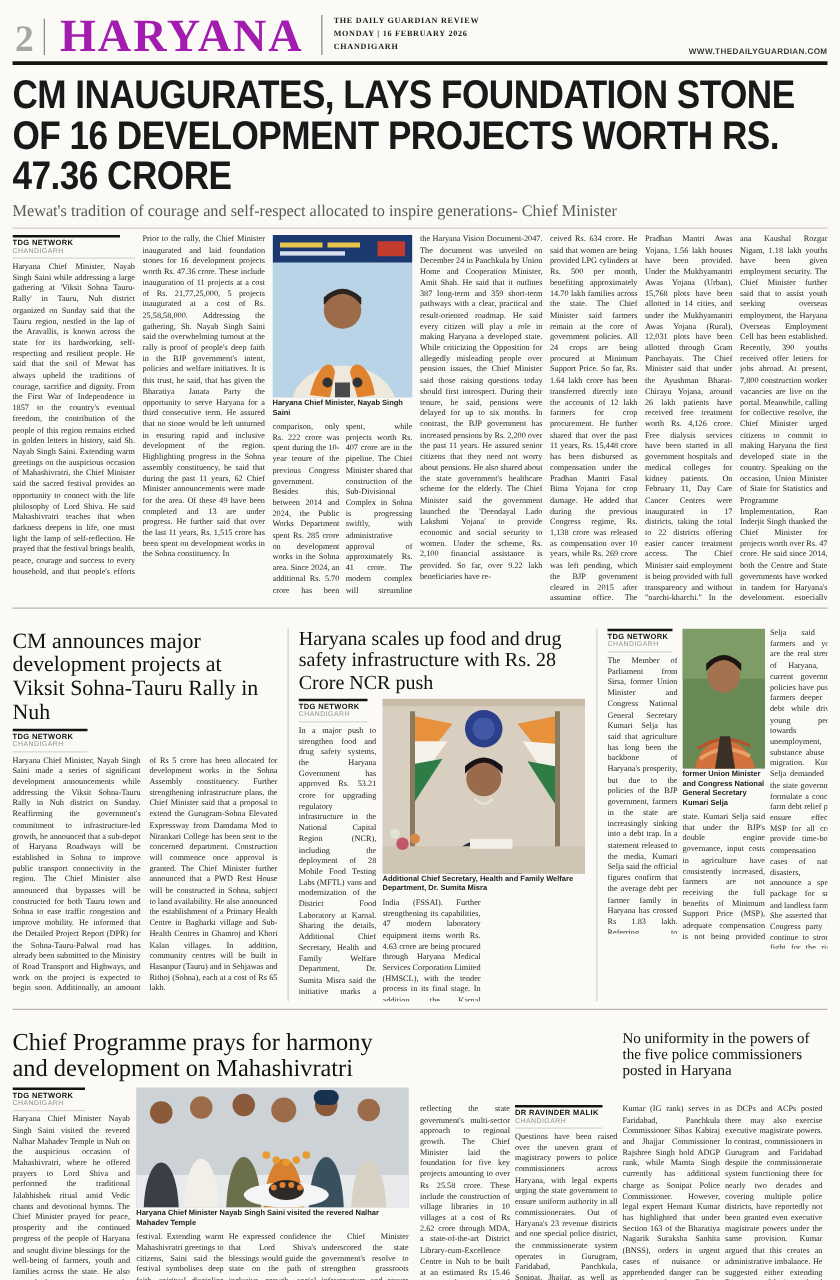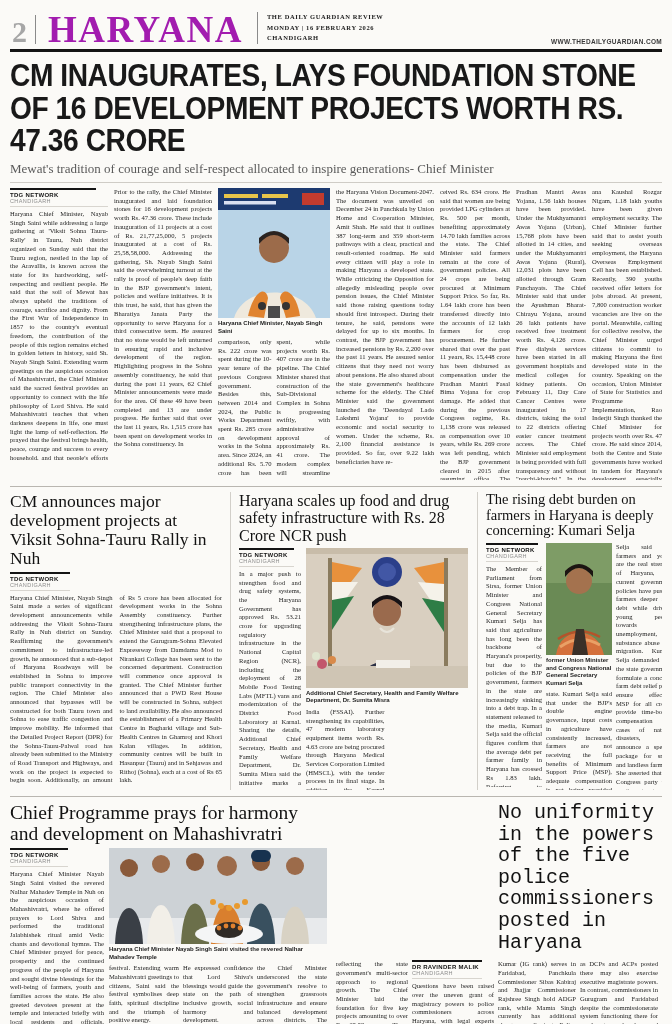--- a/index.html
+++ b/index.html
@@ -24,37 +24,37 @@
   .bt{font-size:6.6px;line-height:1.32;text-align:justify;color:#242424;overflow:hidden;}
   .cap{font-family:"Liberation Sans",sans-serif;font-size:6px;font-weight:bold;line-height:1.25;color:#1d1d1d;margin:2px 0 3px 0;}
   .h2{font-weight:500;line-height:1.08;color:#121212;margin:0 0 4px 0;}
   .photo{display:block;background:#ddd;}
   
   .lead-cols{display:flex;gap:6px;height:292px;overflow:hidden;padding-top:5px;}
   .lc{overflow:hidden;flex:none;}
   .w98{width:98px}.w112{width:112px}.w70{width:70px}
   .split2{column-count:2;column-gap:5px;height:146px;overflow:hidden;margin-top:1px;}
   
-  .band{display:flex;gap:8px;border-top:1px solid #b9b6b0;margin-top:6px;padding-top:5px;overflow:hidden;}
+  .band{display:flex;gap:8px;border-top:1px solid #b9b6b0;margin-top:6px;padding-top:16px;overflow:hidden;}
   .mid{height:298px;}
   .sep{border-left:1px solid #d2cfc9;padding-left:8px;}
   .a2{width:212px;flex:none;} .a3{width:230px;flex:none;} .a4{width:186px;flex:none;}
   .a2 .h2{font-size:17.5px;} .a3 .h2{font-size:16px;} .a4 .h2{font-size:14.5px;}
   .cols2{column-count:2;column-gap:7px;height:234px;overflow:hidden;}
   .a3row{display:flex;gap:5px;} .a3c1{width:62px;height:250px;} .a3r{width:162px;}
   .a3split{column-count:2;column-gap:5px;height:86px;overflow:hidden;}
   .a4row{display:flex;gap:4px;} .a4c{width:60px;height:256px;} .a4m{width:66px;}
   .a4mtxt{height:102px;}
   .bot{height:252px;}
   .a5{width:318px;flex:none;} .a5 .h2{font-size:19.5px;}
   .a5row{display:flex;gap:5px;} .a5c1{width:94px;height:190px;} .a5r{width:218px;}
   .a5cols{display:flex;gap:4px;margin-top:1px;} .a5cols .bt{width:70px;height:78px;}
   .rgrid{width:326px;flex:none;display:grid;grid-template-columns:72px 82px 78px 78px;column-gap:4px;row-gap:3px;}
   .mewat-h{grid-column:1/3;font-size:14.5px;}
-  .police-h{grid-column:3/5;font-size:20px;font-family:Liberation Mono, monospace;}
+  .police-h{grid-column:3/5;font-size:12px;}
   .rgrid .bt{height:178px;}
 </style>
 </head>
 <body>
 
 <div class="page">
 
   <div class="masthead">
     <div class="pageno">2</div>
     <div class="mast-title">HARYANA</div>
@@ -161,21 +161,20 @@
           <div class="cap">Additional Chief Secretary, Health and Family Welfare Department, Dr. Sumita Misra</div>
           <div class="a3split">
             <div class="bt">India (FSSAI). Further strengthening its capabilities, 47 modern laboratory equipment items worth Rs. 4.63 crore are being procured through Haryana Medical Services Corporation Limited (HMSCL), with the tender process in its final stage. In addition, the Karnal laboratory has been upgraded with a dedicated Microbiology Section at a cost of Rs. 3.96 crore funded by FSSAI, Dr. Misra added. She further informed that the establishment of a Microbiology Lab in Chandigarh, funded by NCRPB,</div>
           </div>
 
         </div>
       </div>
     </div>
 
     <div class="a4 sep">
-      <h2 class="h2">The rising debt burden on farmers in Haryana is deeply concerning: Kumari Selja</h2>
       <div class="a4row">
         <div class="a4c">
           <div class="byline">
             <div class="rule" style="width:52px"></div>
             <div class="src">TDG NETWORK</div>
             <div class="city" style="width:52px">CHANDIGARH</div>
           </div>
           <div class="bt" style="height:222px">The Member of Parliament from Sirsa, former Union Minister and Congress National General Secretary Kumari Selja has said that agriculture has long been the backbone of Haryana's prosperity, but due to the policies of the BJP government, farmers in the state are increasingly sinking into a debt trap. In a statement released to the media, Kumari Selja said the official figures confirm that the average debt per farmer family in Haryana has crossed Rs 1.83 lakh. Referring to information provided in Parliament by Union Agriculture Minister Shivraj Singh Chouhan and a reply submitted in the Haryana Assembly by Chief Minister Nayab Singh Saini, she said that as of September 30, 2025, a total of Rs 60,886 crore is outstanding against 25,67,467 farmers in the</div>
         </div>
         <div class="a4m">

